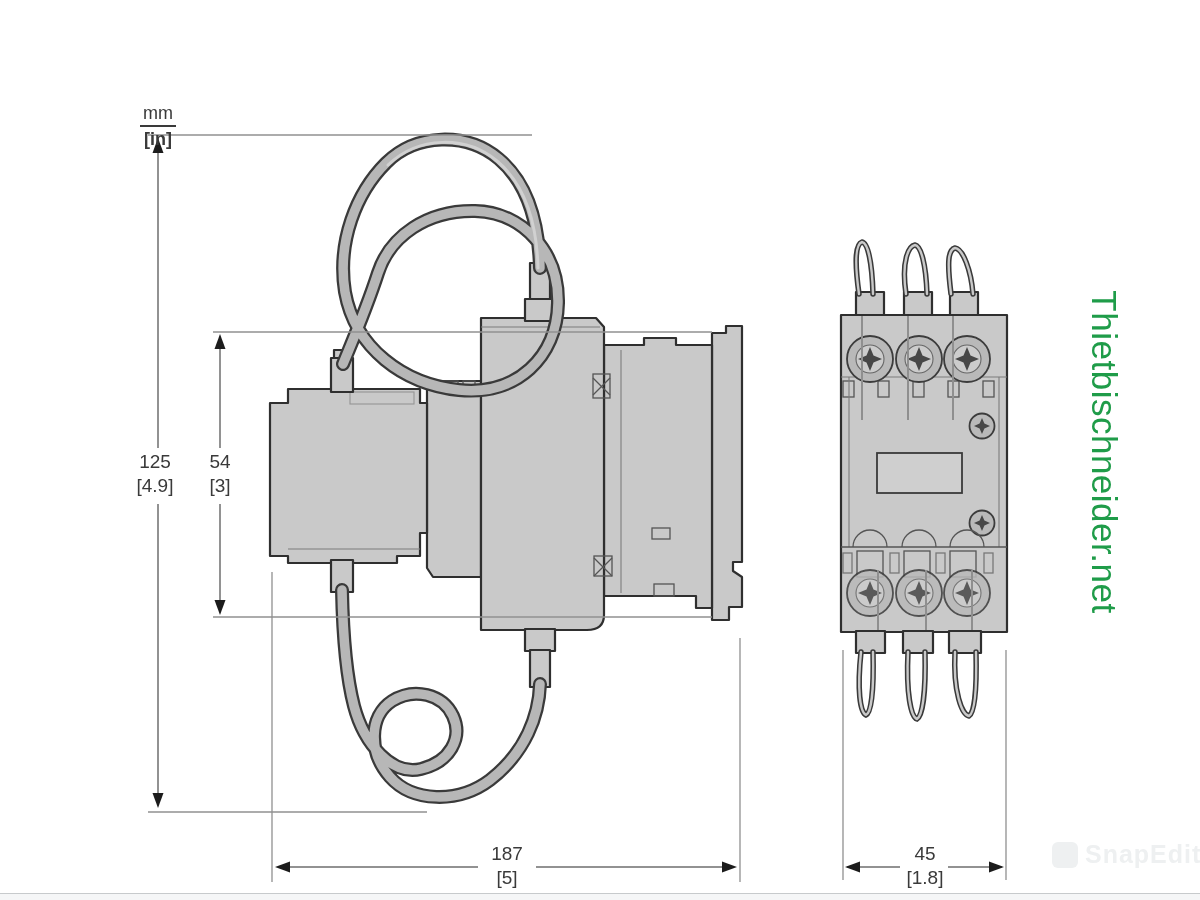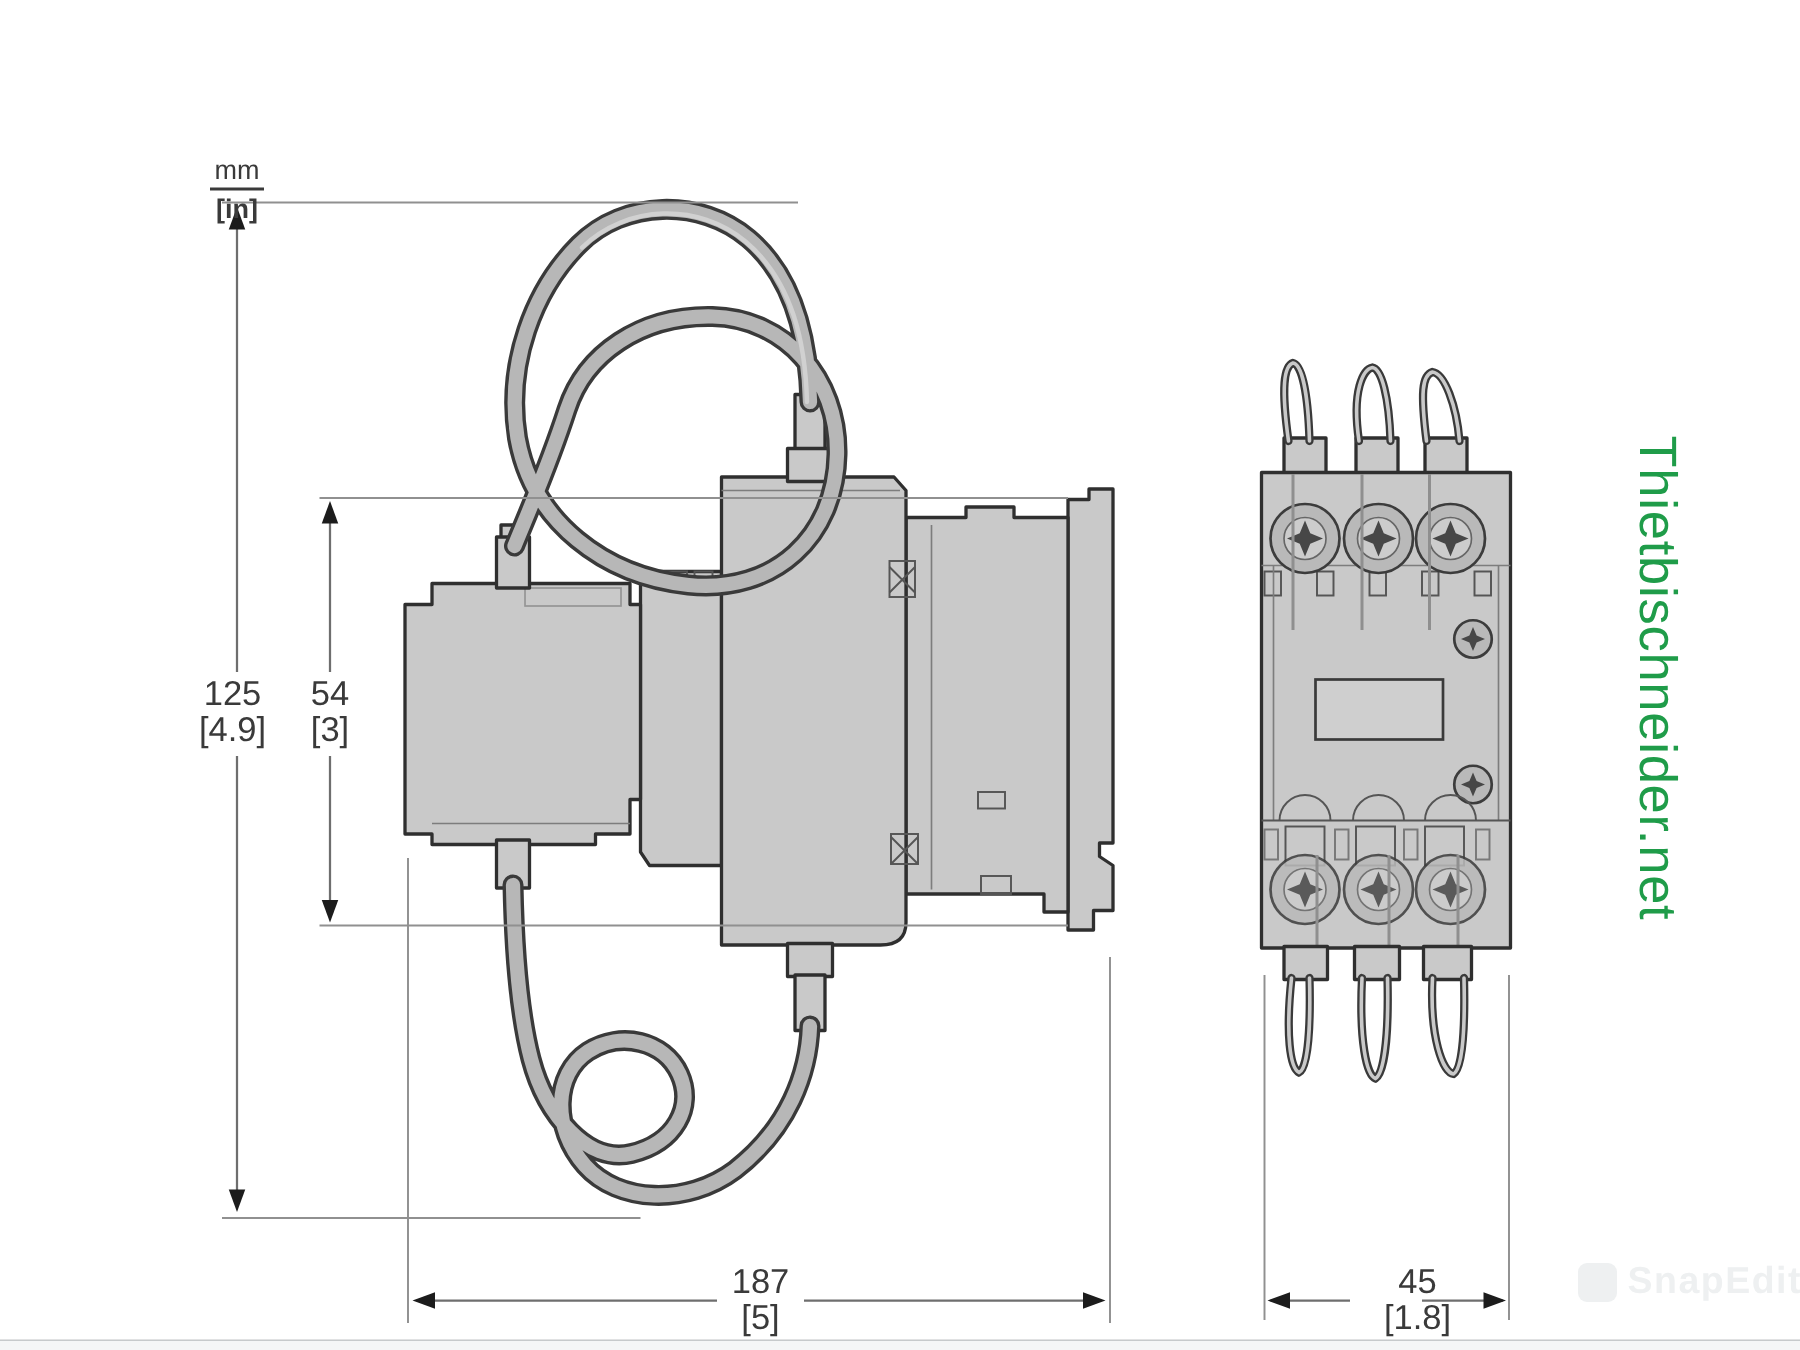--- a/index.html
+++ b/index.html
@@ -18,21 +18,21 @@
   .cable-out{stroke:#3a3a3a;stroke-width:14;fill:none;stroke-linecap:round;}
   .cable-in{stroke:#b7b7b7;stroke-width:9.5;fill:none;stroke-linecap:round;}
   .cable-hi{stroke:#d7d7d7;stroke-width:3;fill:none;stroke-linecap:round;}
   .wire-out{stroke:#3a3a3a;stroke-width:5.5;fill:none;stroke-linecap:round;}
   .wire-in{stroke:#c9c9c9;stroke-width:2.4;fill:none;stroke-linecap:round;}
   .thin-wire{stroke:#8f8f8f;stroke-width:2;fill:none;}
   .screw-ring{fill:#b9b9b9;stroke:#3c3c3c;stroke-width:1.8;}
   .screw-core{fill:#cccccc;stroke:#666666;stroke-width:1.1;}
 
   
-  .lbl{position:absolute;color:#3a3a3a;font-size:23px;line-height:24px;
+  .lbl{position:absolute;color:#3a3a3a;font-size:19px;line-height:24px;
        text-align:center;white-space:nowrap;}
   .units{position:absolute;left:130px;top:62px;width:56px;text-align:center;
          color:#3a3a3a;font-size:18px;line-height:22px;margin-top:40px;}
   .units .metric{display:inline-block;border-bottom:2px solid #3a3a3a;
                  padding:0 3px 1px 3px;}
   .units .imperial{display:block;margin-top:1px;font-weight:bold;}
   .watermark{position:absolute;left:1104px;top:452px;
              transform:translate(-50%,-50%) rotate(90deg);
              color:#1f9c49;font-size:35px;letter-spacing:0.5px;
              white-space:nowrap;}
@@ -232,21 +232,21 @@
   <div class="lbl" style="left:196px;top:450px;width:48px;">
     <div>54</div>
     <div>[3]</div>
   </div>
 
   <div class="lbl" style="left:479px;top:842px;width:56px;">
     <div>187</div>
     <div>[5]</div>
   </div>
 
-  <div class="lbl" style="left:917px;top:842px;width:56px;">
+  <div class="lbl" style="left:897px;top:842px;width:56px;">
     <div>45</div>
     <div>[1.8]</div>
   </div>
 
   <div class="watermark">Thietbischneider.net</div>
 
   <div class="editor-wm">
     <span class="wm-icon"></span>
     <span class="wm-text">SnapEdit</span>
   </div>

